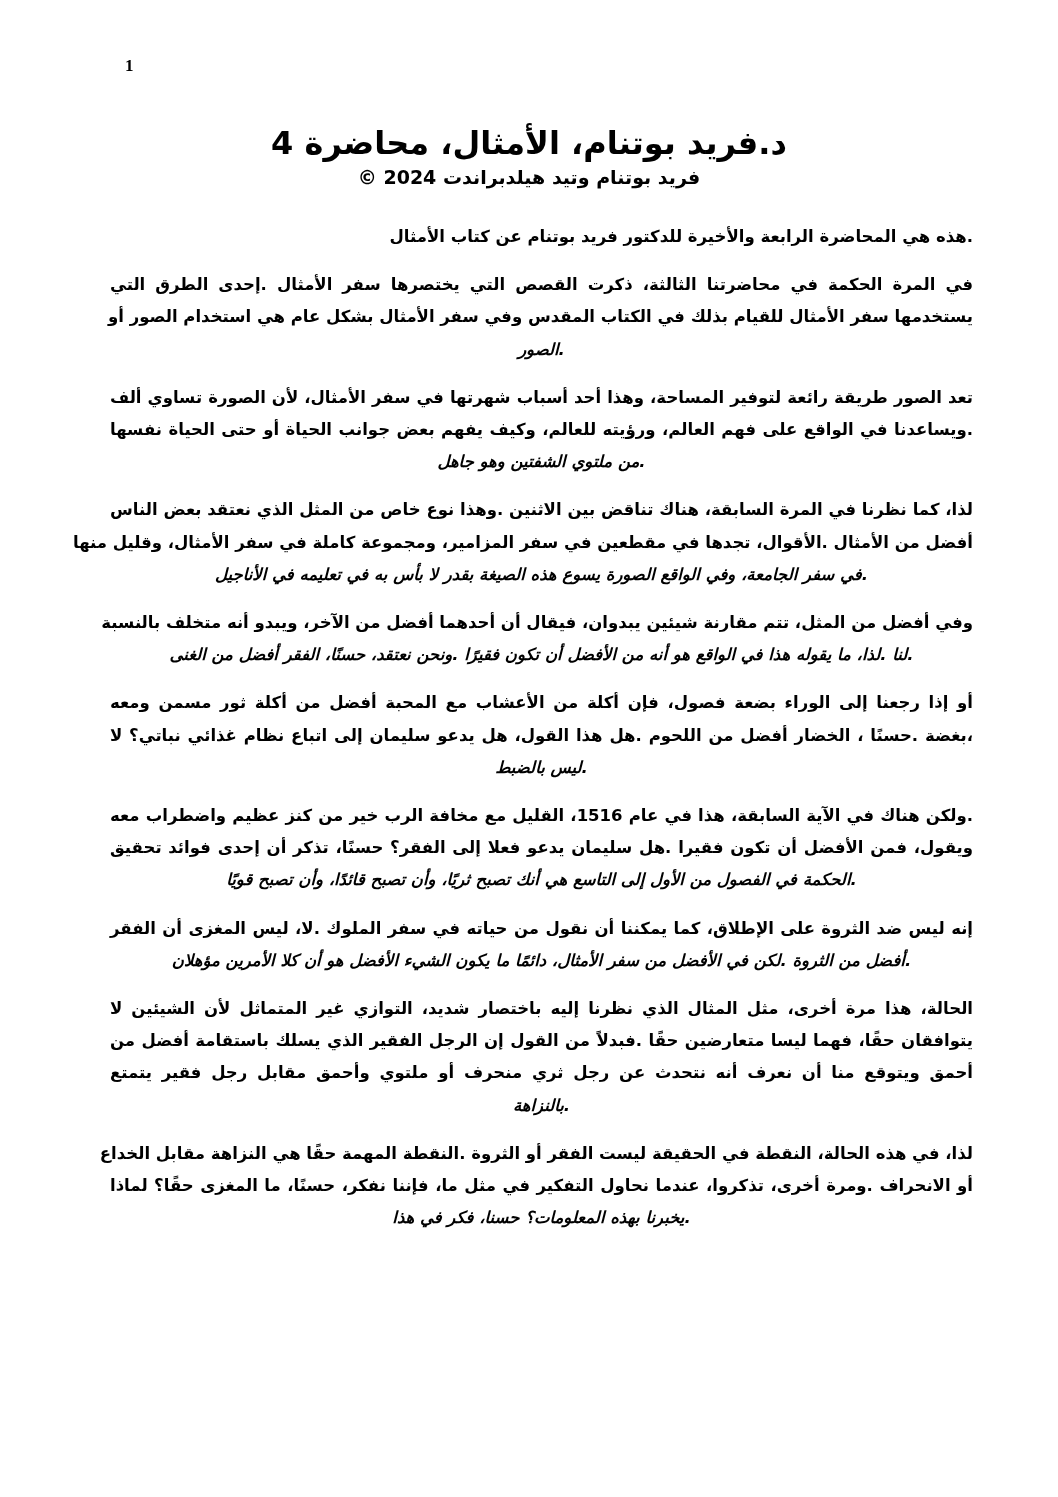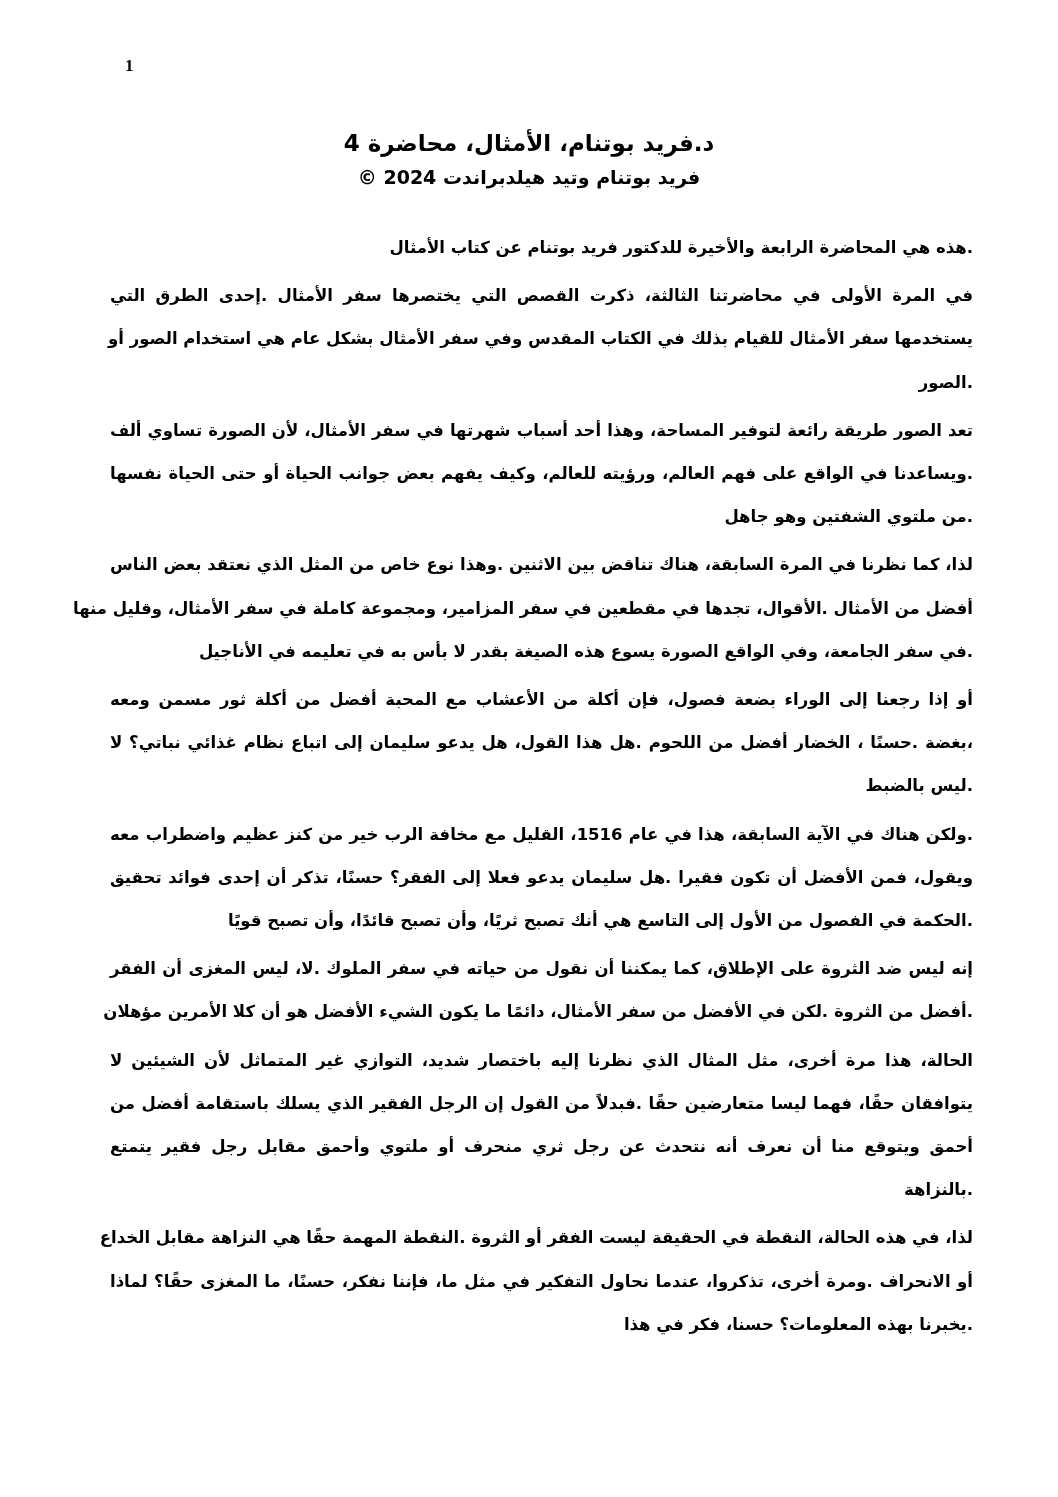--- a/index.html
+++ b/index.html
@@ -24,21 +24,21 @@
     direction: ltr;
   }
   .doc-title {
     position: absolute;
     top: 126px;
     left: 0;
     width: 100%;
     text-align: center;
     direction: rtl;
     unicode-bidi: plaintext;
-    font-size: 23px;
+    font-size: 32px;
     font-weight: bold;
     line-height: 34px;
   }
   .doc-byline {
     position: absolute;
     top: 164px;
     left: 0;
     width: 100%;
     text-align: center;
     direction: rtl;
@@ -53,54 +53,57 @@
     left: 110px;
     width: 863px;
     direction: rtl;
     font-size: 16.5px;
     font-weight: bold;
   }
   .para { margin: 0 0 16px 0; }
   .line {
     line-height: 32.2px;
     white-space: nowrap;
-    margin-top: 11px;
   }
   .line.fill {
     text-align: justify;
     text-align-last: justify;
   }
-  .line.center-last { text-align: right; }
+  .line.center-last { text-align: center; font-style: italic; }
   .line.right-last  { text-align: right; }
 </style>
 </head>
 <body>
 
 <div class="page">
   <div class="page-number">1</div>
   <div class="doc-title">د.فريد بوتنام، الأمثال، محاضرة 4</div>
   <div class="doc-byline">فريد بوتنام وتيد هيلدبراندت 2024 ©</div>
   <div class="content">
       <div class="para">
         <div class="line right-last">.هذه هي المحاضرة الرابعة والأخيرة للدكتور فريد بوتنام عن كتاب الأمثال</div>
       </div>
       <div class="para">
-        <div class="line fill">في المرة الأولى في محاضرتنا الثالثة، ذكرت القصص التي يختصرها سفر الأمثال .إحدى الطرق التي</div>
+        <div class="line fill">في المرة الحكمة في محاضرتنا الثالثة، ذكرت القصص التي يختصرها سفر الأمثال .إحدى الطرق التي</div>
         <div class="line fill">يستخدمها سفر الأمثال للقيام بذلك في الكتاب المقدس وفي سفر الأمثال بشكل عام هي استخدام الصور أو</div>
         <div class="line center-last">.الصور</div>
       </div>
       <div class="para">
         <div class="line fill">تعد الصور طريقة رائعة لتوفير المساحة، وهذا أحد أسباب شهرتها في سفر الأمثال، لأن الصورة تساوي ألف</div>
         <div class="line fill">.ويساعدنا في الواقع على فهم العالم، ورؤيته للعالم، وكيف يفهم بعض جوانب الحياة أو حتى الحياة نفسها</div>
         <div class="line center-last">.من ملتوي الشفتين وهو جاهل</div>
       </div>
       <div class="para">
         <div class="line fill">لذا، كما نظرنا في المرة السابقة، هناك تناقض بين الاثنين .وهذا نوع خاص من المثل الذي نعتقد بعض الناس</div>
         <div class="line fill">أفضل من الأمثال .الأقوال، تجدها في مقطعين في سفر المزامير، ومجموعة كاملة في سفر الأمثال، وقليل منها</div>
         <div class="line center-last">.في سفر الجامعة، وفي الواقع الصورة يسوع هذه الصيغة بقدر لا بأس به في تعليمه في الأناجيل</div>
+      </div>
+      <div class="para">
+        <div class="line fill">وفي أفضل من المثل، تتم مقارنة شيئين يبدوان، فيقال أن أحدهما أفضل من الآخر، ويبدو أنه متخلف بالنسبة</div>
+        <div class="line center-last">.لنا .لذا، ما يقوله هذا في الواقع هو أنه من الأفضل أن تكون فقيرًا .ونحن نعتقد، حسنًا، الفقر أفضل من الغنى</div>
       </div>
       <div class="para">
         <div class="line fill">أو إذا رجعنا إلى الوراء بضعة فصول، فإن أكلة من الأعشاب مع المحبة أفضل من أكلة ثور مسمن ومعه</div>
         <div class="line fill">،بغضة .حسنًا ، الخضار أفضل من اللحوم .هل هذا القول، هل يدعو سليمان إلى اتباع نظام غذائي نباتي؟ لا</div>
         <div class="line center-last">.ليس بالضبط</div>
       </div>
       <div class="para">
         <div class="line fill">.ولكن هناك في الآية السابقة، هذا في عام 1516، القليل مع مخافة الرب خير من كنز عظيم واضطراب معه</div>
         <div class="line fill">ويقول، فمن الأفضل أن تكون فقيرا .هل سليمان يدعو فعلا إلى الفقر؟ حسنًا، تذكر أن إحدى فوائد تحقيق</div>
         <div class="line center-last">.الحكمة في الفصول من الأول إلى التاسع هي أنك تصبح ثريًا، وأن تصبح قائدًا، وأن تصبح قويًا</div>

